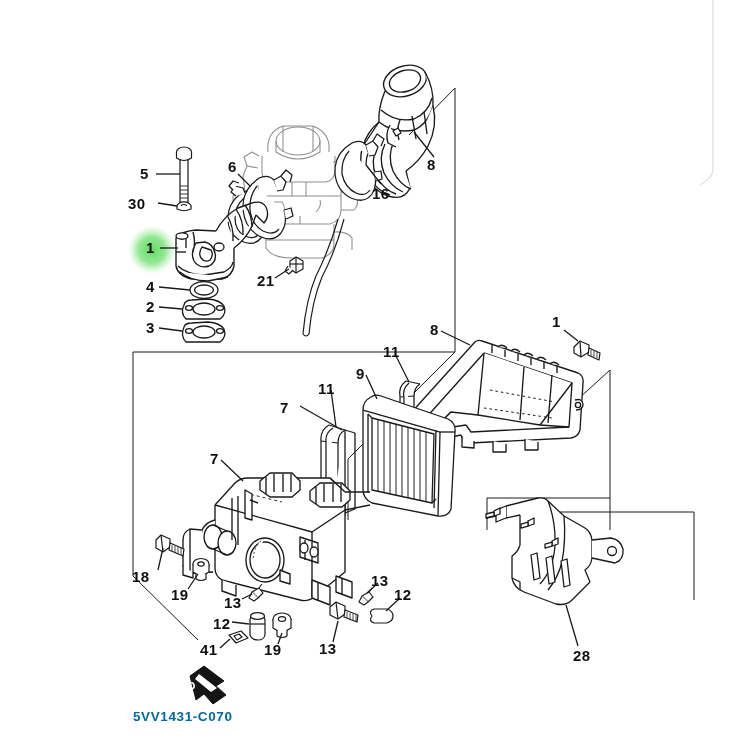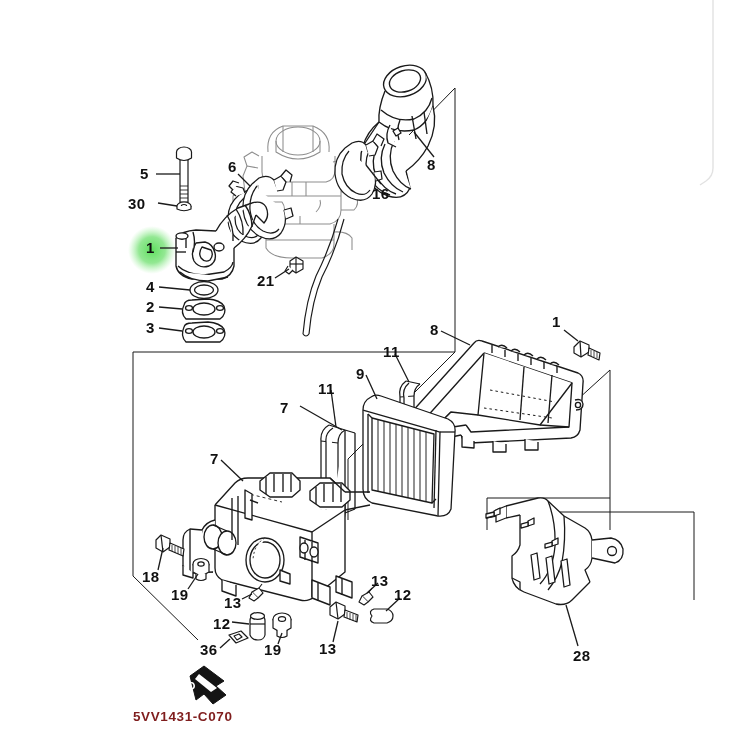--- a/index.html
+++ b/index.html
@@ -43,21 +43,21 @@
     pointer-events: auto;
     letter-spacing: 0.5px;
   }
   .partnum {
     position: absolute;
     left: 133px;
     top: 709px;
     font-family: "Liberation Sans", sans-serif;
     font-size: 13.5px;
     font-weight: bold;
-    color: #7f1d1d;
+    color: #0369a1;
     letter-spacing: 0.6px;
   }
   .fwd-label {
     position: absolute;
     left: 170px;
     top: 682px;
     font-family: "Liberation Sans", sans-serif;
     font-size: 11px;
     font-weight: bold;
     color: #ffffff;
@@ -535,25 +535,25 @@
     <span class="callout" style="left:372px;top:186px">16</span>
     <span class="callout" style="left:427px;top:157px">8</span>
     <span class="callout" style="left:257px;top:273px">21</span>
     <span class="callout" style="left:552px;top:314px">1</span>
     <span class="callout" style="left:430px;top:322px">8</span>
     <span class="callout" style="left:383px;top:344px">11</span>
     <span class="callout" style="left:356px;top:366px">9</span>
     <span class="callout" style="left:318px;top:381px">11</span>
     <span class="callout" style="left:280px;top:400px">7</span>
     <span class="callout" style="left:210px;top:451px">7</span>
-    <span class="callout" style="left:142px;top:569px">18</span>
+    <span class="callout" style="left:132px;top:569px">18</span>
     <span class="callout" style="left:171px;top:587px">19</span>
     <span class="callout" style="left:224px;top:595px">13</span>
     <span class="callout" style="left:213px;top:616px">12</span>
-    <span class="callout" style="left:200px;top:642px">36</span>
+    <span class="callout" style="left:200px;top:642px">41</span>
     <span class="callout" style="left:264px;top:642px">19</span>
     <span class="callout" style="left:319px;top:641px">13</span>
     <span class="callout" style="left:371px;top:573px">13</span>
     <span class="callout" style="left:394px;top:587px">12</span>
     <span class="callout" style="left:573px;top:648px">28</span>
   </div>
 
   <div class="fwd-label">FWD</div>
   <div class="partnum">5VV1431-C070</div>
 

